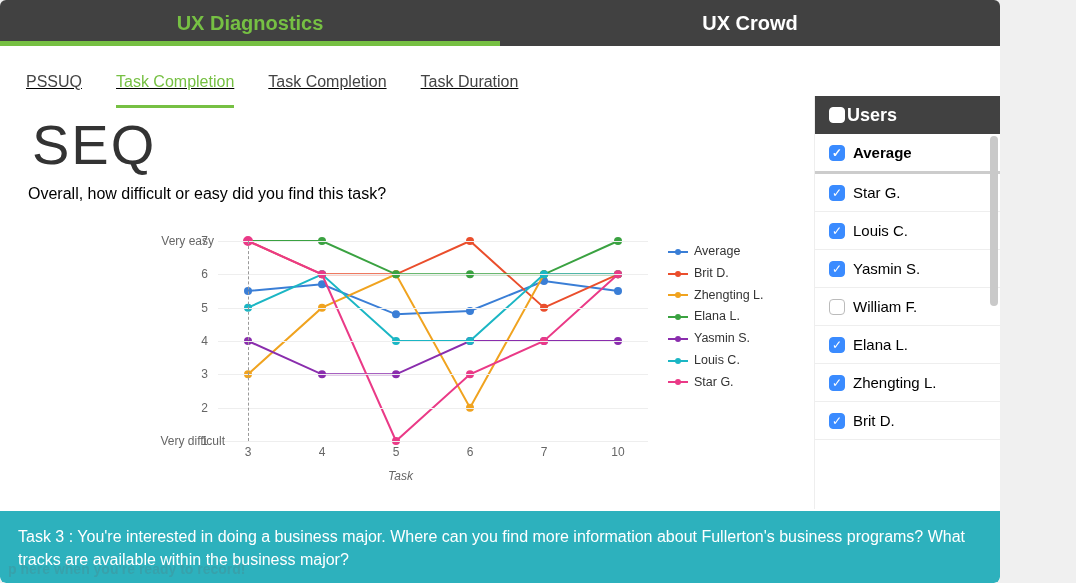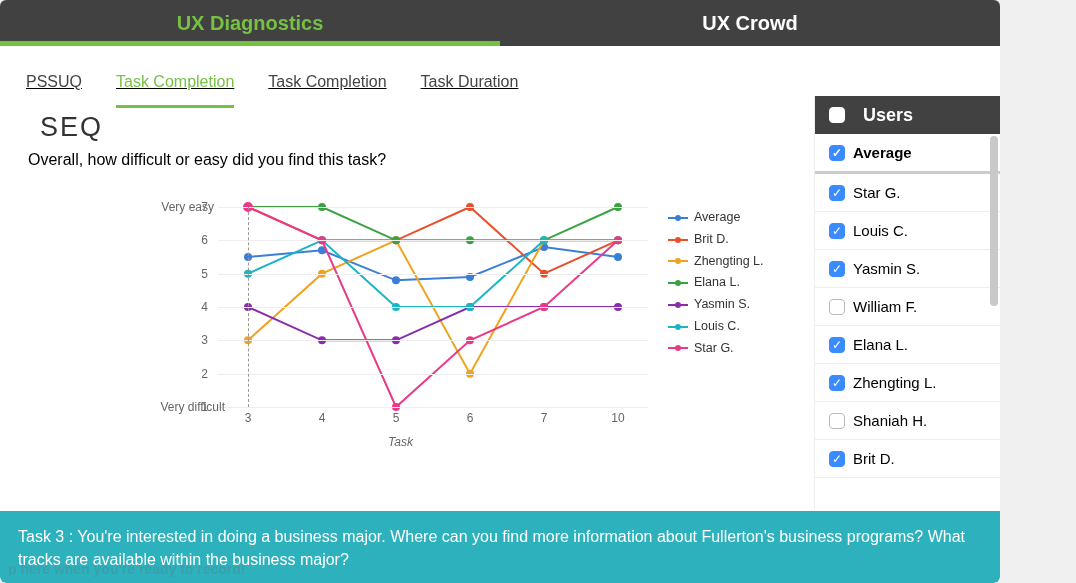--- a/index.html
+++ b/index.html
@@ -12,25 +12,25 @@
   .topnav .tab { flex:1; display:flex; align-items:center; justify-content:center; background:#414141; color:#fff; font-weight:700; font-size:20px; cursor:pointer; position:relative; }
   .topnav .tab.active { color:#76c043; }
   .topnav .tab.active::after { content:""; position:absolute; left:0; right:0; bottom:0; height:5px; background:#76c043; }
 
   .subnav { display:flex; gap:34px; padding:27px 26px 0 26px; border-bottom:1px solid transparent;text-decoration:underline; }
   .subnav .item { font-size:16px; color:#444; padding-bottom:14px; cursor:pointer; }
   .subnav .item.active { color:#76c043; border-bottom:3px solid #76c043; font-weight:500; }
 
   .main { position:absolute; top:96px; bottom:74px; left:0; right:0; display:flex; }
   .left { flex:1; padding:10px 28px 0 28px; position:relative; }
-  h1 { font-size:27px; font-weight:400; letter-spacing:2px; color:#333; margin:6px 0 8px 12px; }
+  h1 { font-size:56px; font-weight:400; letter-spacing:2px; color:#333; margin:6px 0 8px 4px; }
   .question { color:#000000; font-size:16px; margin-bottom:18px; }
 
   .sidebar { width:186px; background:#fff; border-left:1px solid #eee; height:100%; position:relative; }
-  .sidebar .hdr { background:#414141; color:#fff; height:38px; display:flex; align-items:center; padding:0 14px; font-weight:700; font-size:18px; gap:18px; }
+  .sidebar .hdr { background:#414141; color:#fff; height:38px; display:flex; align-items:center; padding:0 14px; font-weight:700; font-size:18px; gap:2px; }
   .avgrow, .urow { display:flex; align-items:center; gap:8px; padding:10px 14px; border-bottom:1px solid #eee; font-size:15px; cursor:pointer; }
   .avgrow { font-weight:700; border-bottom:3px solid #ccc; }
   .chk { width:16px; height:16px; border-radius:4px; border:1px solid #bbb; background:#fff; display:inline-flex; align-items:center; justify-content:center; }
   .chk.on { background:#3a8bff; border-color:#3a8bff; }
   .chk.on::after { content:"✓"; color:#fff; font-size:12px; line-height:1; }
   .chk.white { background:#fff; border-color:#fff; }
   .scroll { position:absolute; right:2px; top:40px; bottom:4px; width:8px; background:transparent; }
   .scroll .thumb { position:absolute; top:0; width:8px; height:170px; background:#c9c9c9; border-radius:4px; }
 
   .footer { position:absolute; left:0; right:0; bottom:0; height:72px; background:#2db1bd; color:#fff; font-size:16px; padding:14px 18px; line-height:1.45; border-radius:0 0 6px 6px; }
@@ -216,24 +216,20 @@
           </div>
           <div class="urow">
             <span class="chk on"></span>
             <span>Elana L.</span>
           </div>
           <div class="urow">
             <span class="chk on"></span>
             <span>Zhengting L.</span>
           </div>
           <div class="urow">
-            <span class="chk"></span>
-            <span>Shaniah H.</span>
-          </div>
-          <div class="urow">
             <span class="chk on"></span>
             <span>Brit D.</span>
           </div>
         </div>
       <div class="scroll">
           <div class="thumb"></div>
         </div>
     </div>
   </div>
 

